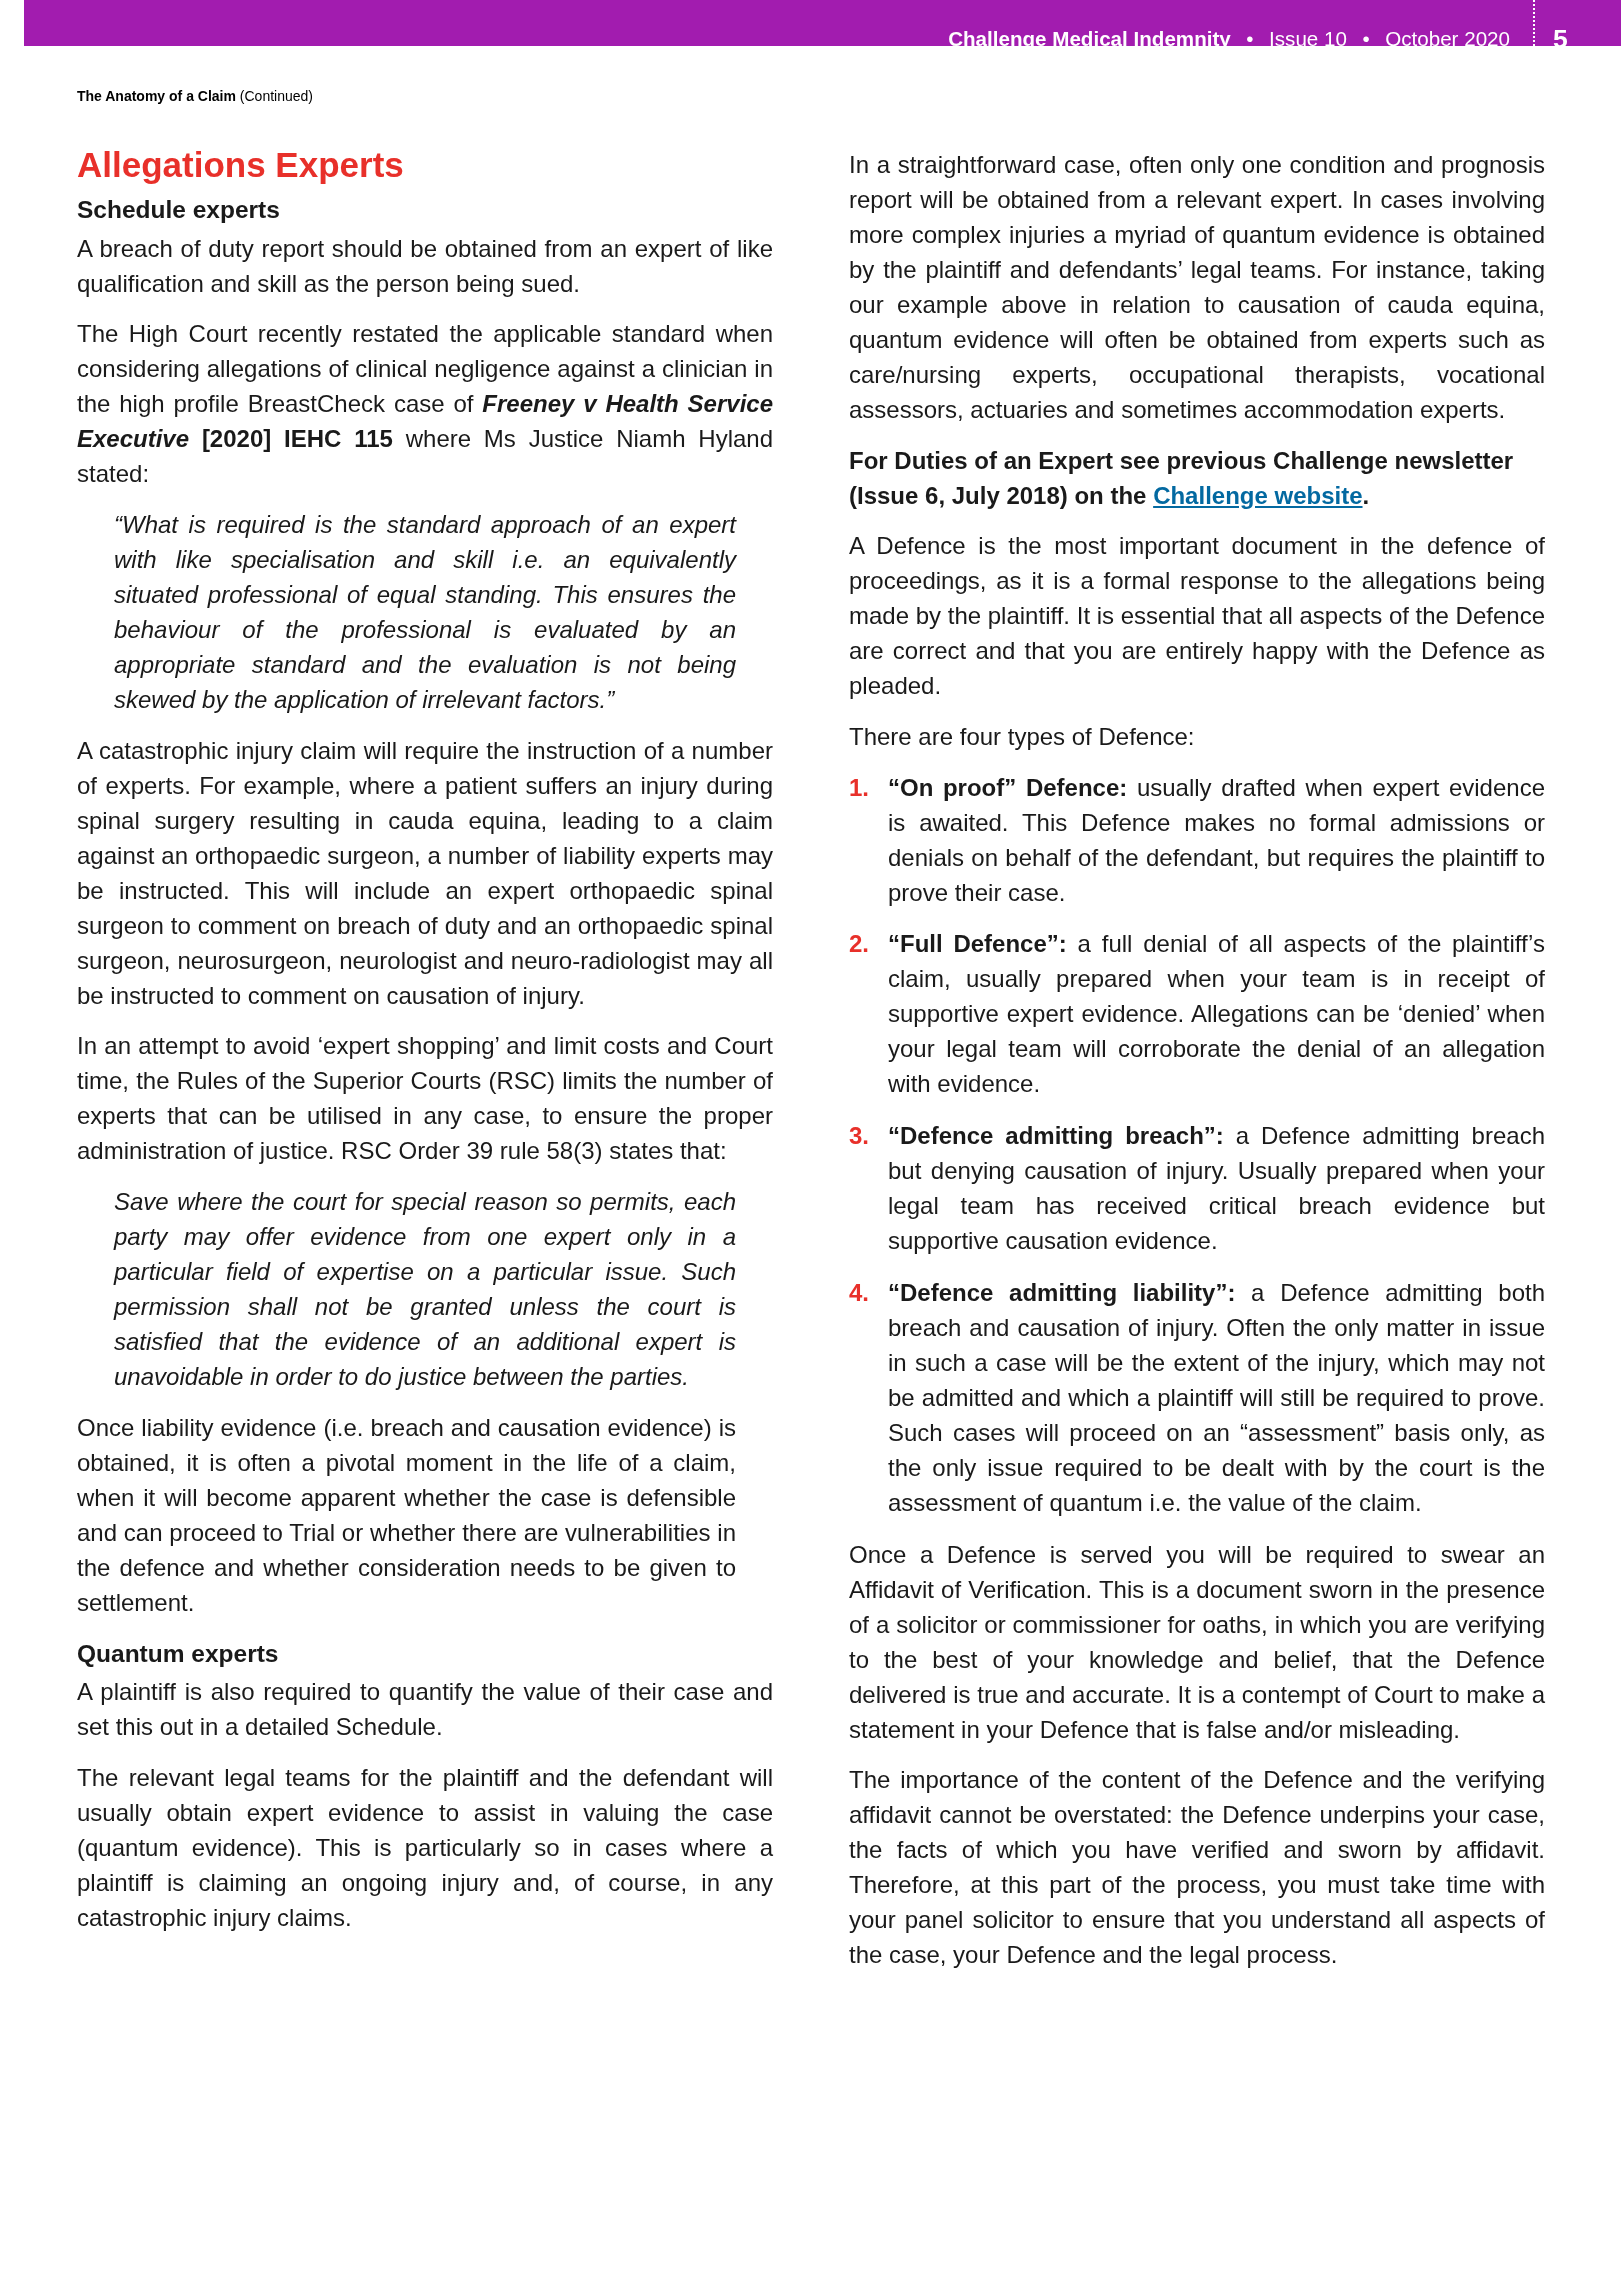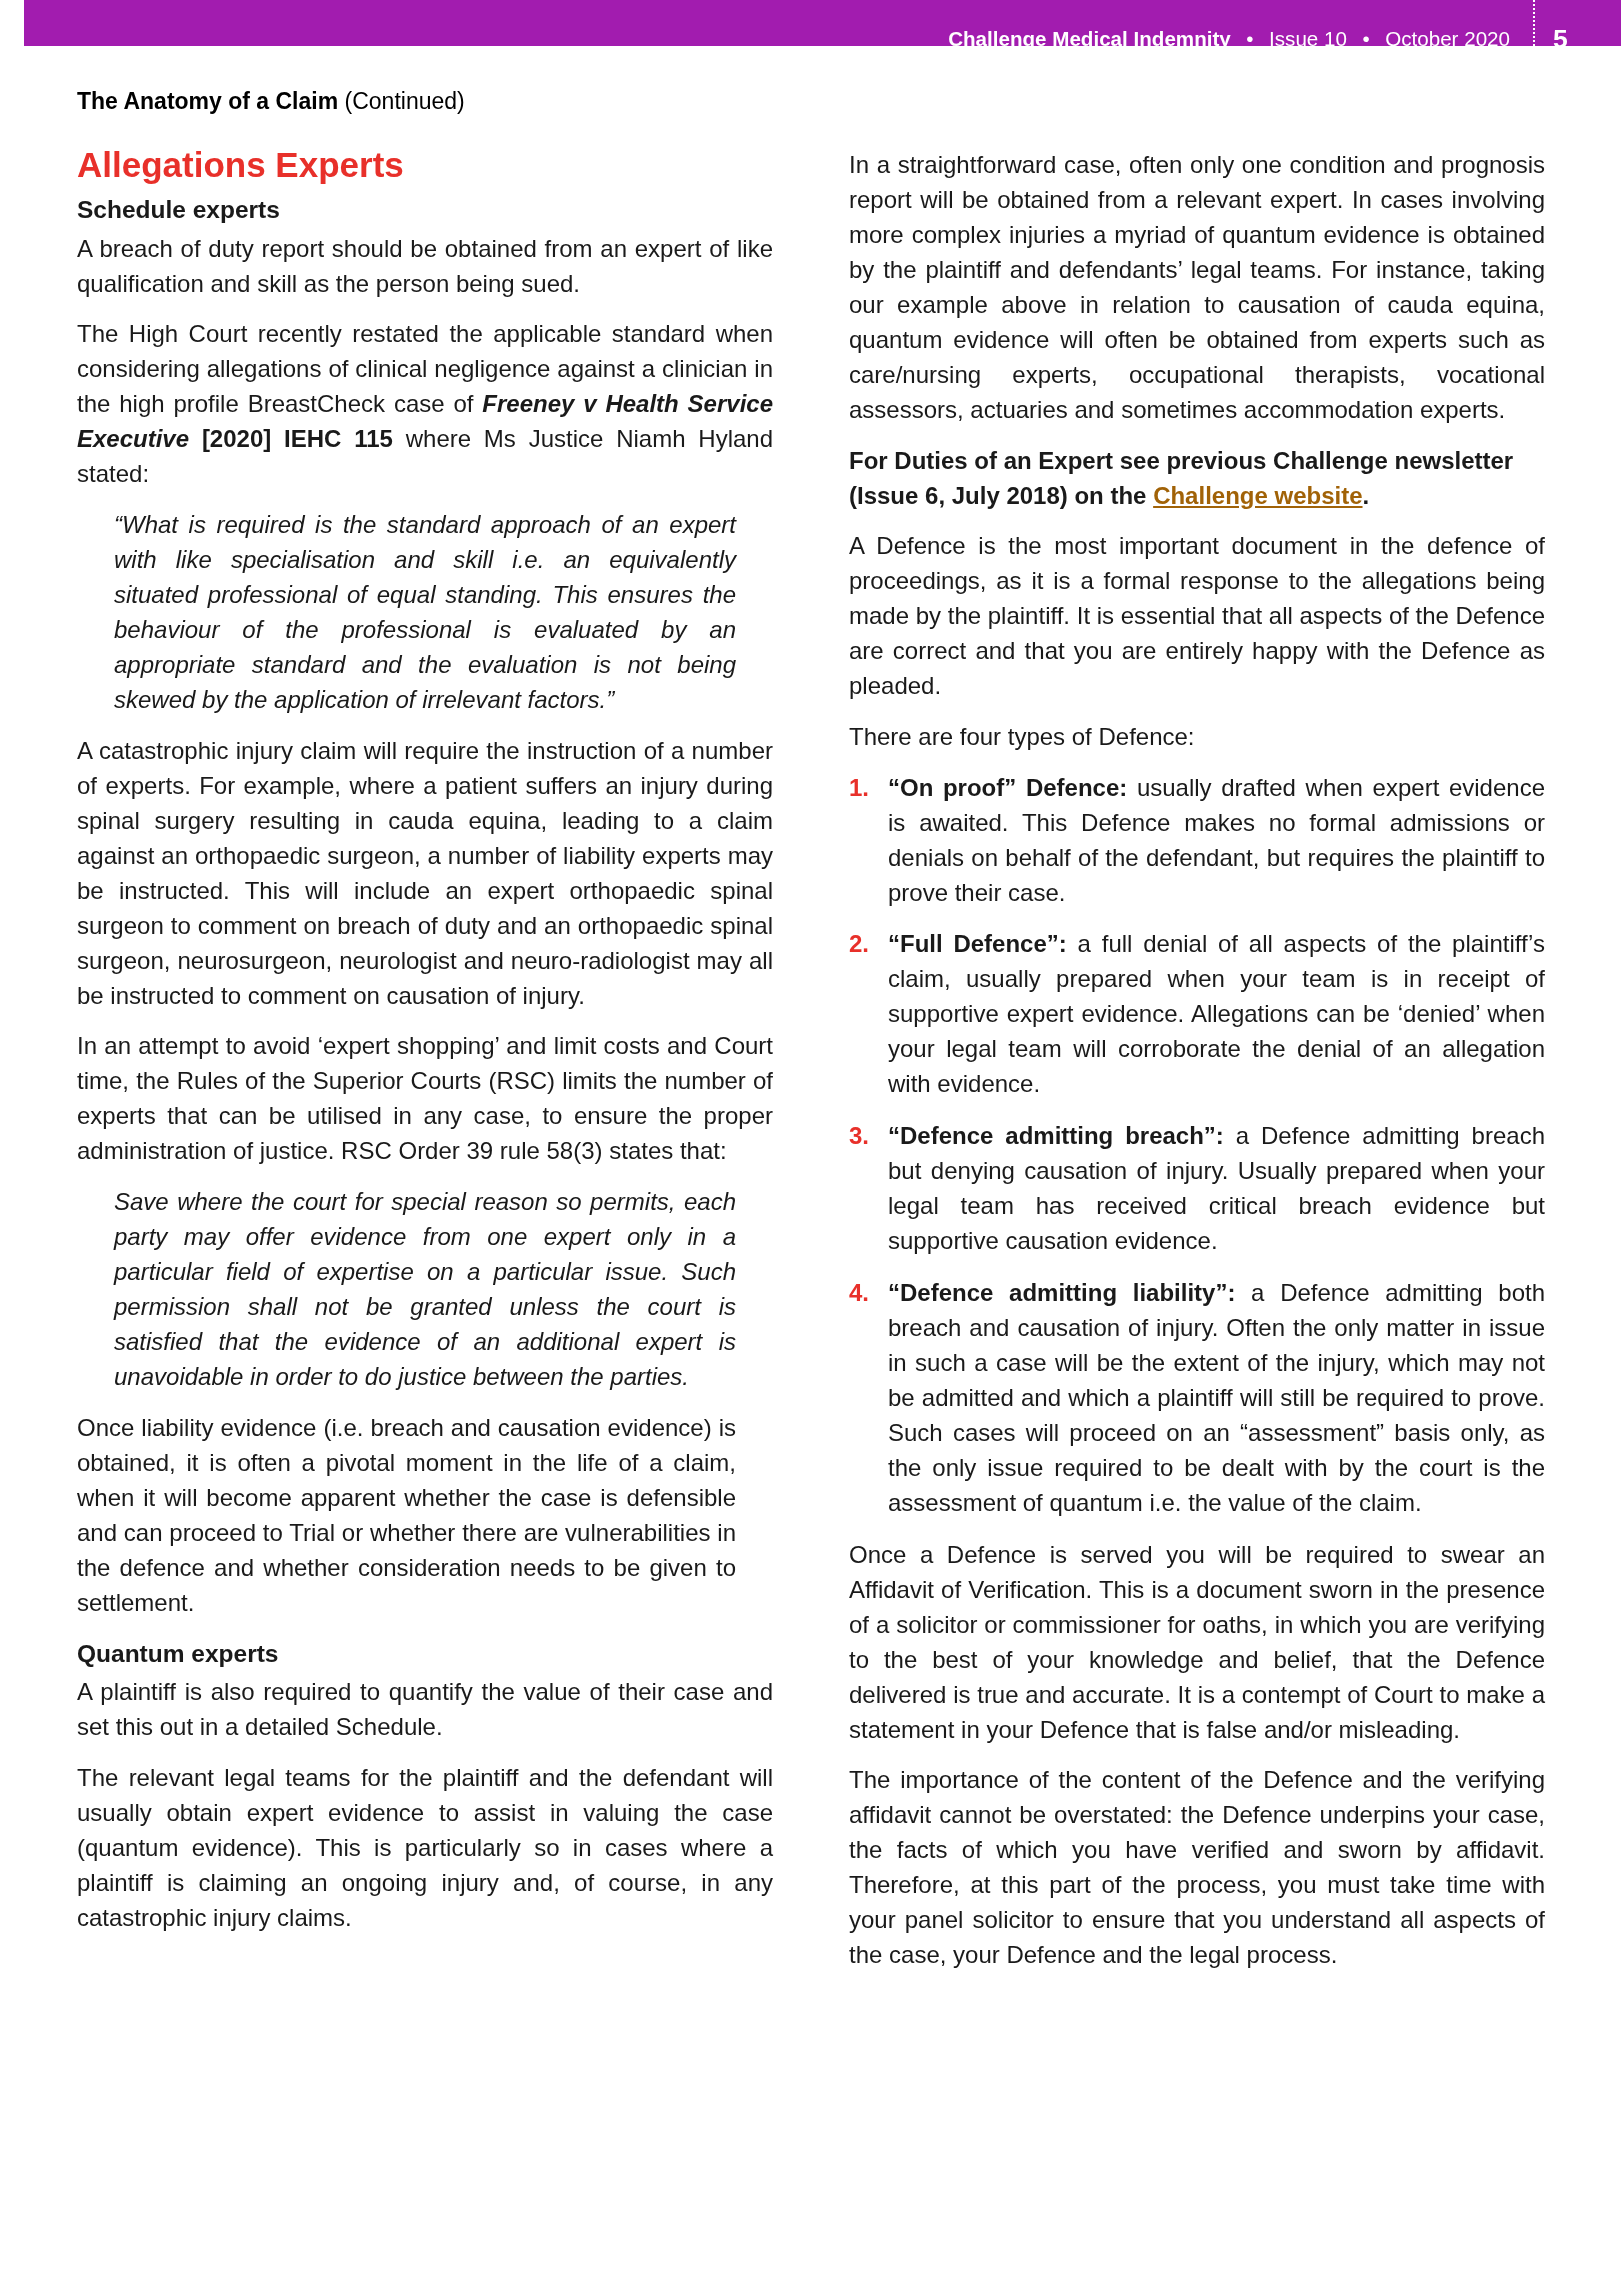--- a/index.html
+++ b/index.html
@@ -5,31 +5,31 @@
   html, body { margin: 0; padding: 0; background: #ffffff; }
   body { width: 1621px; height: 2293px; position: relative; overflow: hidden;
          font-family: "Liberation Sans", sans-serif; color: #1a1a1a; }
   .topbar { position: absolute; left: 0; top: 0; width: 1621px; height: 46px; background: #a21caf; margin-left: 24px; }
   .topbar .pub { position: absolute; right: 135px; top: 27.4px; color: #ffffff; font-size: 20.6px; white-space: nowrap; }
   .topbar .pub b { font-weight: bold; }
   .topbar .sep { padding: 0 9.8px; }
   .topbar .divider { position: absolute; left: 1509px; top: 0; height: 62px; width: 0;
                      border-left: 2.9px dotted #ffffff; }
   .topbar .pageno { position: absolute; left: 1529px; top: 23.5px; color: #ffffff; font-weight: bold; font-size: 26.5px; }
-  .running { position: absolute; left: 77px; top: 88px; font-size: 23px; color: #000; text-align: right; }
+  .running { position: absolute; left: 77px; top: 88px; font-size: 14px; color: #000; text-align: right; }
   .running b { font-weight: bold; }
   .col { position: absolute; top: 145px; width: 696px; font-size: 24px; line-height: 35px; }
   .col.left { left: 77px; }
   .col.right { left: 849px; top: 147px; }
   .col p { margin: 0 0 15.7px 0; text-align: justify; }
   h1.sec { color: #e8302a; font-size: 35px; line-height: 39px; font-weight: bold; margin: 0 0 7.8px 0; }
   h2.sub { font-size: 24.5px; font-weight: bold; margin: 0 0 3.9px 0; line-height: 35px; }
   .quote { font-style: italic; margin: 0 37px 15.7px 37px !important; }
   .bold-note { font-weight: bold; text-align: left !important; }
-  .link { color: #a16207; text-decoration: underline; }
+  .link { color: #0369a1; text-decoration: underline; }
   ol.defs { list-style: none; margin: 0 0 15.7px 0; padding: 0; }
   ol.defs li { position: relative; padding-left: 39px; margin-bottom: 16.7px; text-align: justify; }
   ol.defs li .num { position: absolute; left: 0; top: 0; color: #e8302a; font-weight: bold; }
   ol.defs li .term { font-weight: bold; }
   .sp-right-h { margin-top: 21.6px !important; }
 </style>
 </head>
 <body>
 
 <div class="topbar">

